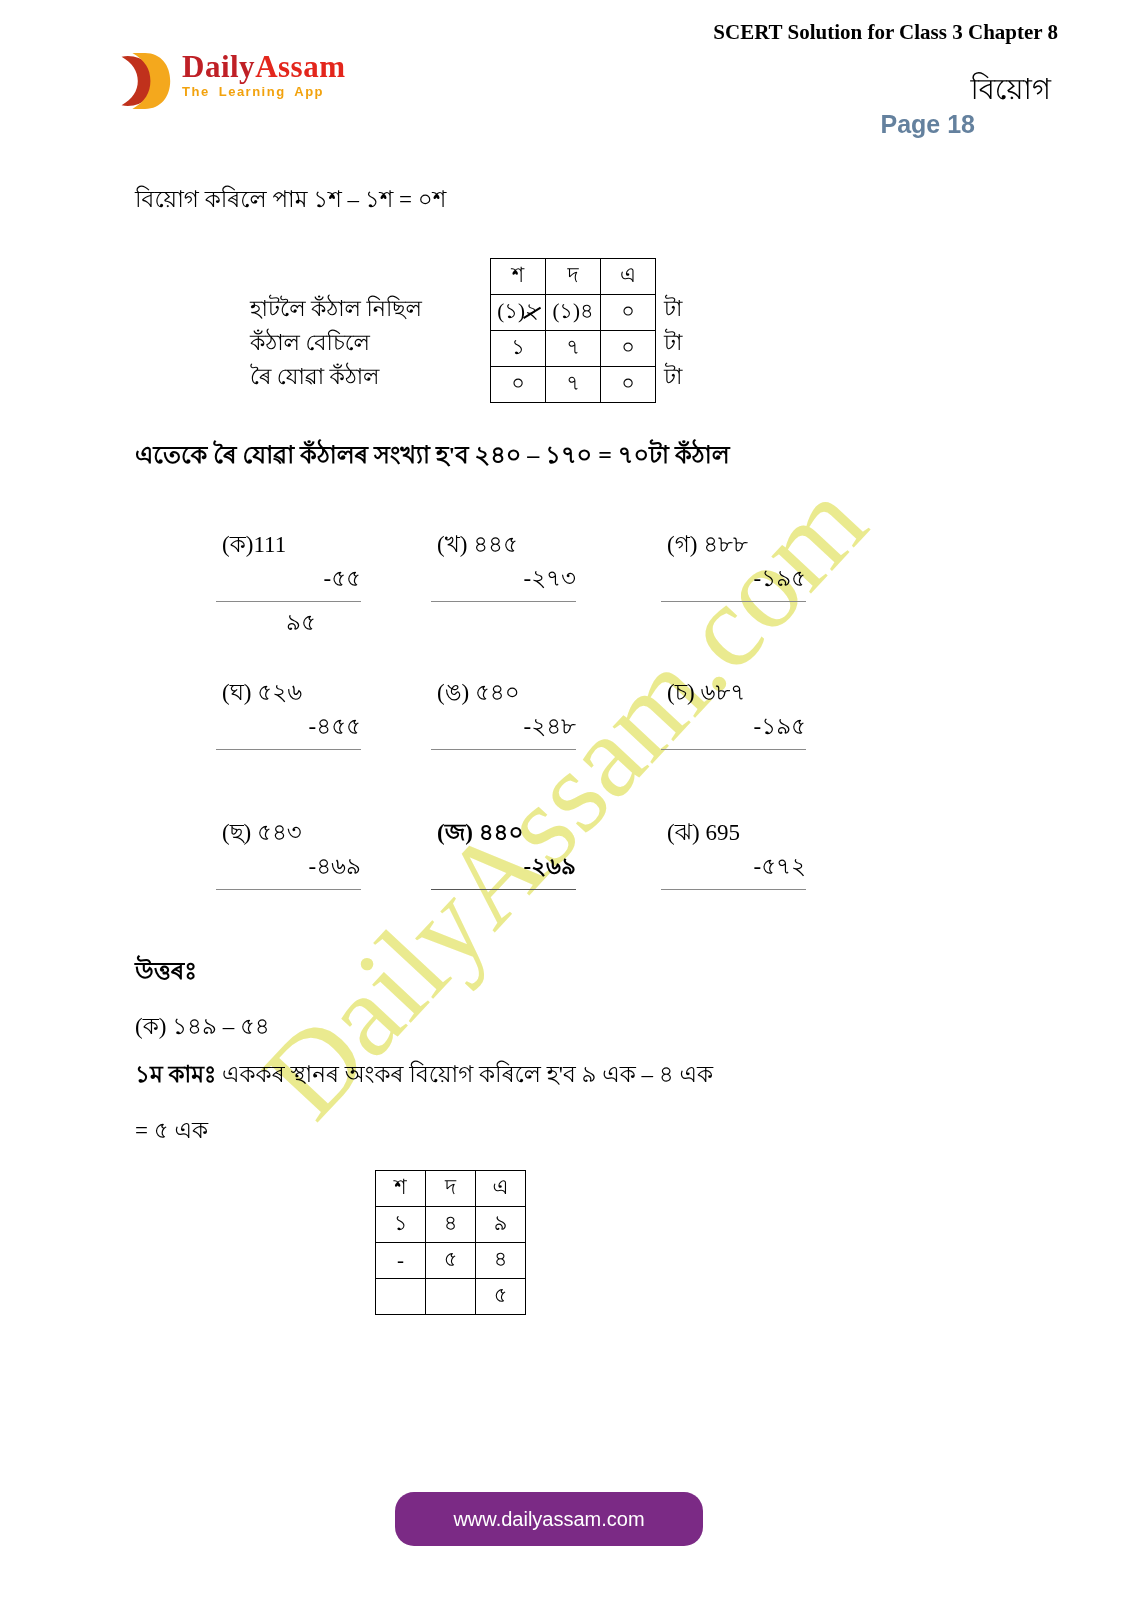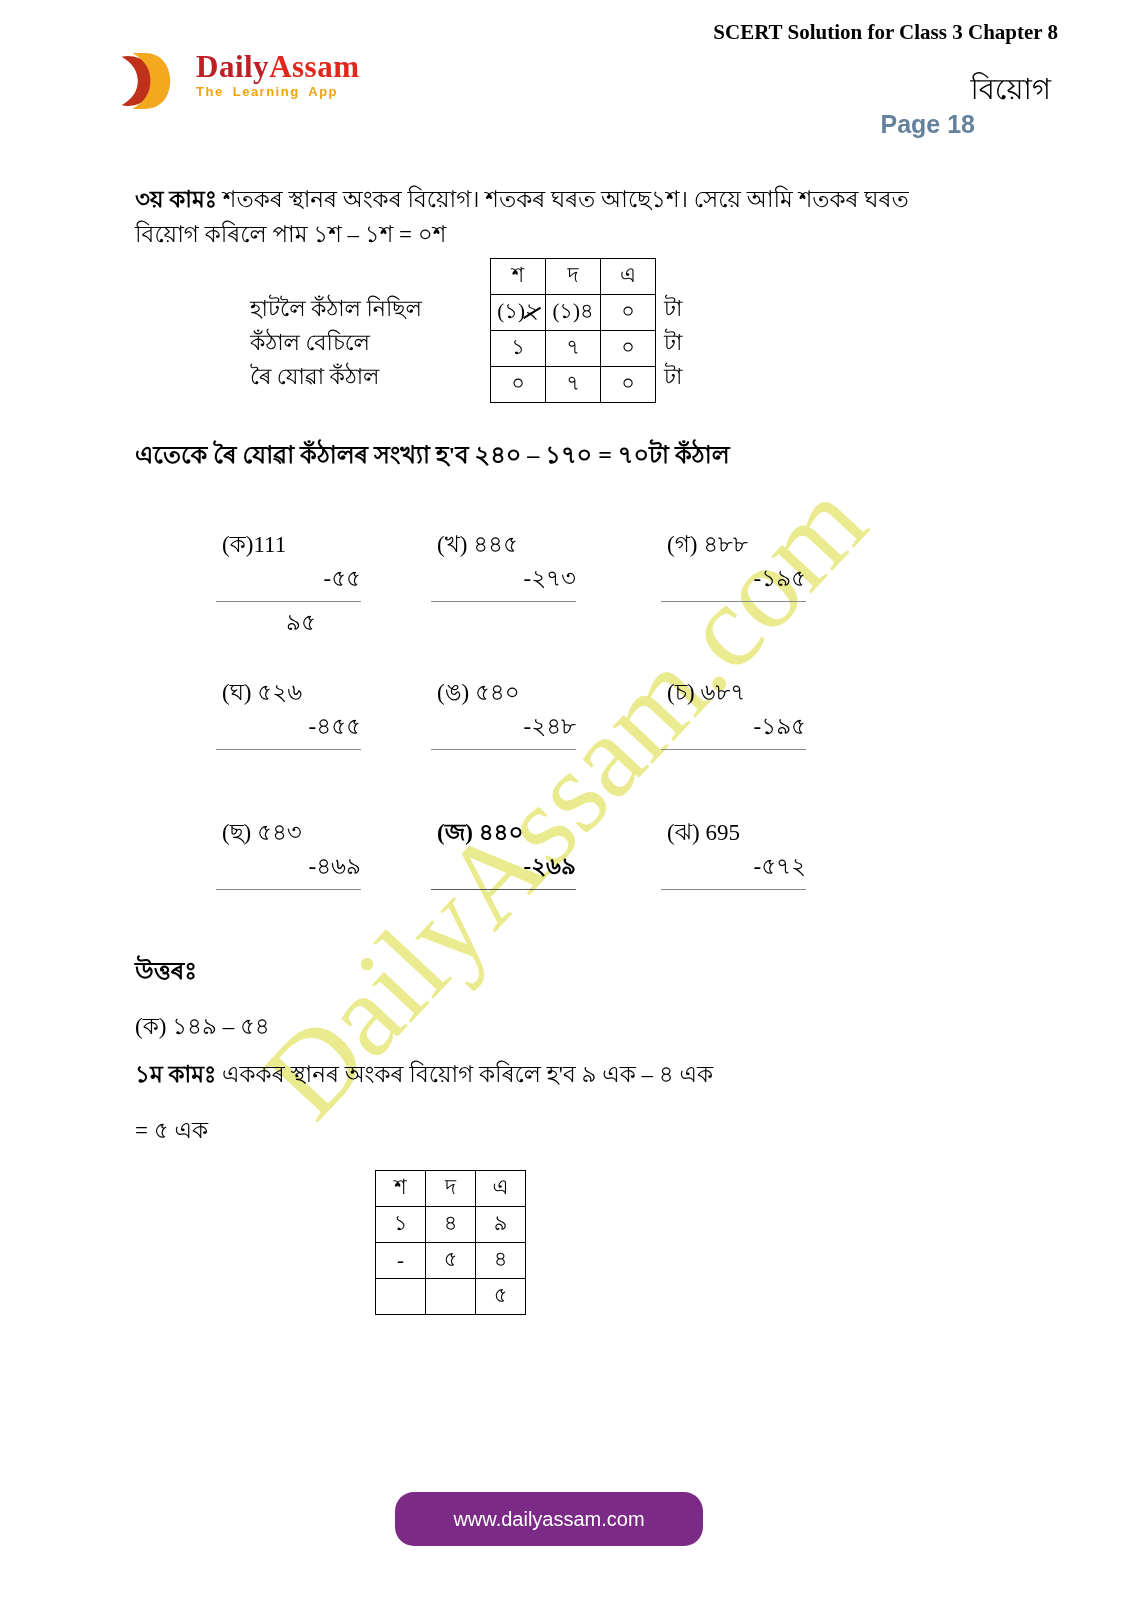--- a/index.html
+++ b/index.html
@@ -19,21 +19,21 @@
     font-family:"Liberation Serif", serif;
   }
 
   
   .doc-title { top:20px; right:73px; font-size:21px; font-weight:600; }
   .chapter-title { top:66px; right:80px; font-size:29px; }
   .page-label { top:110px; right:156px; font-size:25px; font-weight:bold;
     color:var(--page-label,#64819e); font-family:"Liberation Sans", sans-serif; }
 
   
-  .logo { top:50px; left:118px; display:flex; align-items:flex-start; gap:24px;justify-content:space-between; }
+  .logo { top:50px; left:118px; display:flex; align-items:flex-start; gap:10px;justify-content:space-between; }
   .logo-word { font-size:31px; font-weight:bold; line-height:34px; letter-spacing:.5px; }
   .logo-daily { color:var(--logo-daily,#bf2026); }
   .logo-assam { color:var(--logo-assam,#e3261c); }
   .logo-tagline { font-family:"Liberation Sans", sans-serif; font-size:13px; font-weight:bold;
     color:var(--tagline,#f2a20d); letter-spacing:1.5px; word-spacing:4px; margin-top:0; }
 
   
   .para { font-size:23px; line-height:35px; }
   .b { font-weight:bold; }
   .task3-intro { top:182px; left:135px; width:880px; }
@@ -95,21 +95,20 @@
         <path d="M16 2 H 30 C 48 2, 58 16, 58 33 C 58 50, 48 64, 30 64 H 16 C 30 56, 36 46, 36 33 C 36 20, 30 10, 16 2 Z" fill="var(--icon-orange,#f4a81d)"></path>
       </svg>
     </span>
     <span>
       <span class="logo-word"><span class="logo-daily">Daily</span><span class="logo-assam">Assam</span></span>
       <div class="logo-tagline">The Learning App</div>
     </span>
   </div>
 
   <div class="layer para task3-intro">
-    <div><span class="b">৩য় কামঃ</span><span> শতকৰ স্থানৰ অংকৰ বিয়োগ। শতকৰ ঘৰত আছে১শ। সেয়ে আমি শতকৰ ঘৰত</span></div>
     <div>বিয়োগ কৰিলে পাম ১শ – ১শ =  ০শ</div>
   </div>
 
   <div class="layer t1-labels">
     <div>হাটলৈ কঁঠাল নিছিল</div>
     <div>কঁঠাল বেচিলে</div>
     <div>ৰৈ যোৱা কঁঠাল</div>
   </div>
 
   <div class="layer t1-wrap">

